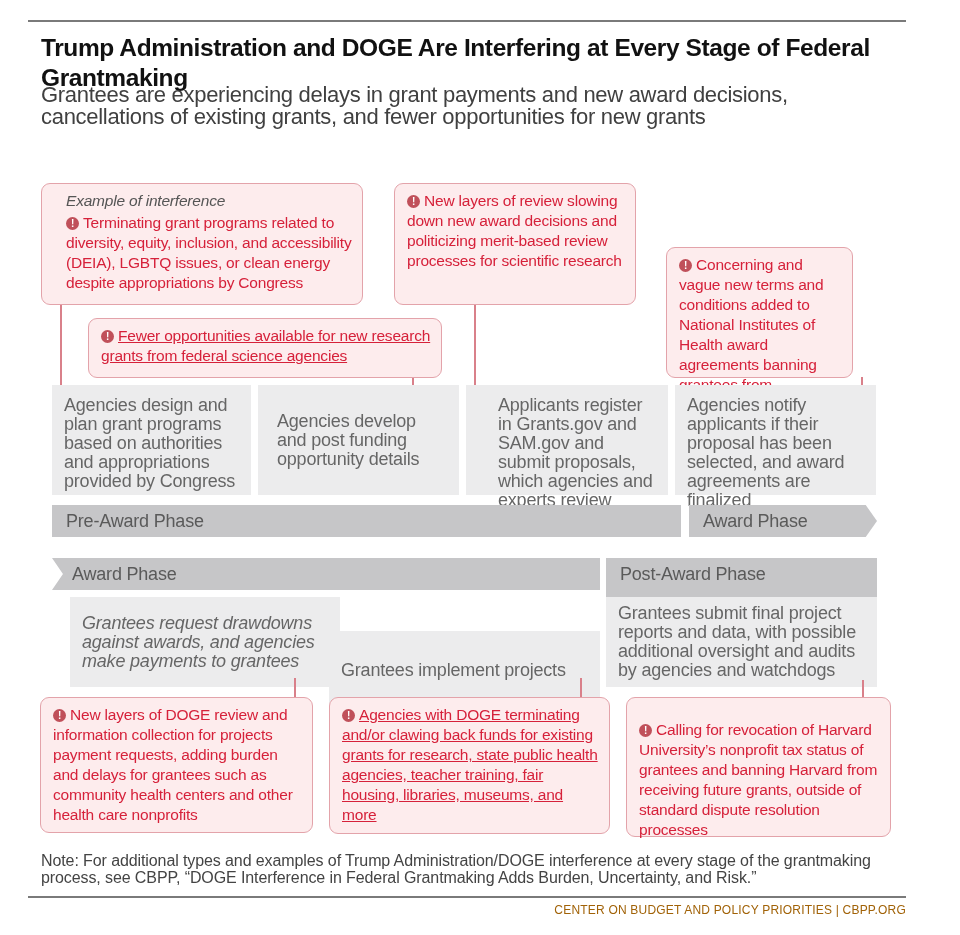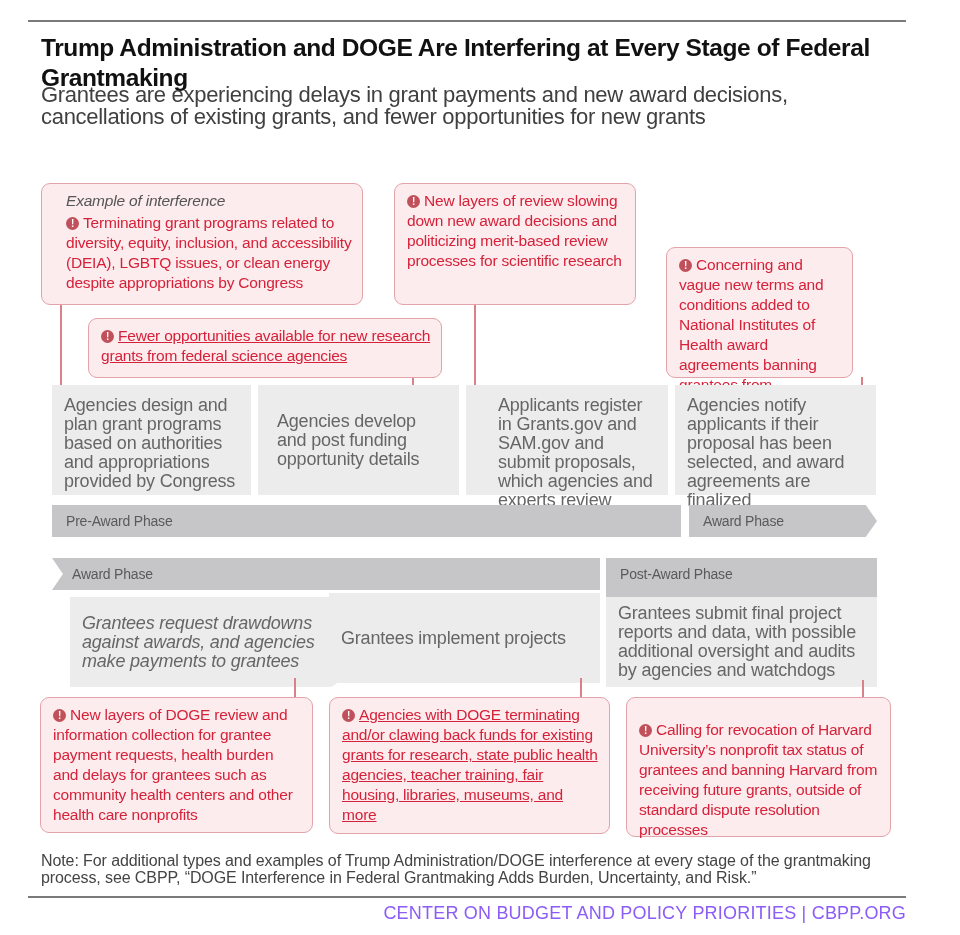--- a/index.html
+++ b/index.html
@@ -12,25 +12,25 @@
 
   .callout { position: absolute; background: #fdeced; border: 1.5px solid #e3a3aa; border-radius: 9px; color: #d6213a; font-size: 15.5px; line-height: 20px; padding: 7px 10px 8px 12px; letter-spacing: -0.2px; }
   .callout .label { color: #555; font-style: italic; display: block; margin-bottom: 2px; }
   .alert { display: inline-block; width: 13px; height: 13px; border-radius: 50%; background: #c0505a; color: #fff; font-size: 10px; font-weight: bold; line-height: 13px; text-align: center; vertical-align: 1px; margin-right: 4px; font-style: normal; }
 
   .vline { position: absolute; width: 1.5px; background: #d9808a; }
 
   .step { position: absolute; background: #ececed; color: #666; font-size: 18px; line-height: 19px; padding: 0 10px 0 12px; display: flex; align-items: center; letter-spacing: -0.2px; }
   .step.top { align-items: flex-start; padding-top: 11px; }
 
-  .phase { position: absolute; background: #c6c6c8; color: #5a5a5a; font-size: 14px; line-height: 32px; padding-left: 14px; letter-spacing: -0.2px; }
+  .phase { position: absolute; background: #c6c6c8; color: #5a5a5a; font-size: 18px; line-height: 32px; padding-left: 14px; letter-spacing: -0.2px; }
 
   .note { position: absolute; left: 41px; top: 852px; width: 880px; font-size: 16px; line-height: 17px; color: #444; letter-spacing: -0.1px; }
   .rule-bottom { position: absolute; left: 28px; top: 896px; width: 878px; height: 2px; background: #7a7a7a; }
-  .source { position: absolute; right: 54px; top: 903px; font-size: 18px; color: #8b5cf6; letter-spacing: 0.2px; }
+  .source { position: absolute; right: 54px; top: 903px; font-size: 12px; color: #a16207; letter-spacing: 0.2px; }
 </style>
 </head>
 <body>
 
 <div class="rule-top"></div>
 <div class="title">Trump Administration and DOGE Are Interfering at Every Stage of Federal Grantmaking</div>
 <div class="subtitle">Grantees are experiencing delays in grant payments and new award decisions, cancellations of existing grants, and fewer opportunities for new grants</div>
 
 <div class="vline" style="left:60px; top:305px; height:90px;"></div>
 <div class="vline" style="left:412px; top:377px; height:16px;"></div>
@@ -77,33 +77,33 @@
 <div class="phase" style="left:52px; top:558px; width:548px; height:32px; padding-left:20px; clip-path: polygon(0 0, 100% 0, 100% 100%, 0 100%, 2% 50%);">
   <span>Award Phase</span>
 </div>
 <div class="phase" style="left:606px; top:558px; width:271px; height:42px;">
   <span>Post-Award Phase</span>
 </div>
 
 <div class="step" style="left:70px; top:597px; width:270px; height:90px; border-bottom-right-radius:12px;font-style:italic;">
   <span>Grantees request drawdowns against awards, and agencies make payments to grantees</span>
 </div>
-<div class="step" style="left:329px; top:593px; width:271px; height:90px;">
+<div class="step" style="left:329px; top:631px; width:271px; height:78px;">
   <span>Grantees implement projects</span>
 </div>
 <div class="step" style="left:606px; top:597px; width:271px; height:90px; ">
   <span>Grantees submit final project reports and data, with possible additional oversight and audits by agencies and watchdogs</span>
 </div>
 
 <div class="vline" style="left:294px; top:678px; height:20px;"></div>
 <div class="vline" style="left:580px; top:678px; height:20px;"></div>
 <div class="vline" style="left:862px; top:680px; height:18px;"></div>
 
 <div class="callout" style="left:40px; top:697px; width:273px; height:136px;">
-  <span class="alert">!</span><span>New layers of DOGE review and information collection for grantee payment requests, health burden and delays for grantees such as community health centers and other health care nonprofits</span>
+  <span class="alert">!</span><span>New layers of DOGE review and information collection for projects payment requests, adding burden and delays for grantees such as community health centers and other health care nonprofits</span>
 </div>
 <div class="callout" style="left:329px; top:697px; width:281px; height:137px;text-decoration:underline;">
   <span class="alert">!</span><span>Agencies with DOGE terminating and/or clawing back funds for existing grants for research, state public health agencies, teacher training, fair housing, libraries, museums, and more</span>
 </div>
 <div class="callout" style="left:626px; top:697px; width:265px; height:140px; padding-top:22px;">
   <span class="alert">!</span><span>Calling for revocation of Harvard University’s nonprofit tax status of grantees and banning Harvard from receiving future grants, outside of standard dispute resolution processes</span>
 </div>
 
 <div class="note">Note: For additional types and examples of Trump Administration/DOGE interference at every stage of the grantmaking process, see CBPP, “DOGE Interference in Federal Grantmaking Adds Burden, Uncertainty, and Risk.”</div>
 <div class="rule-bottom"></div>

